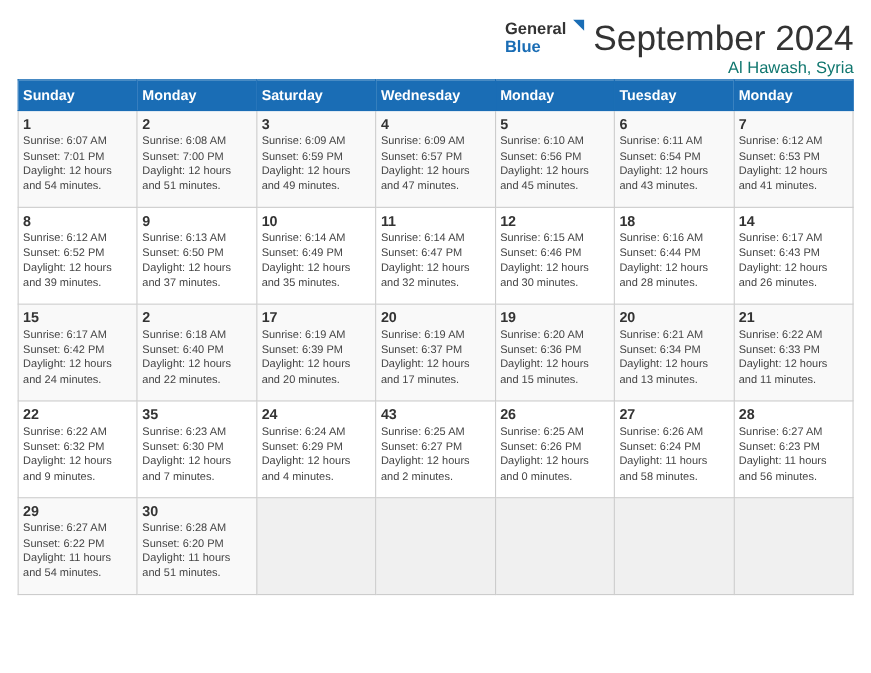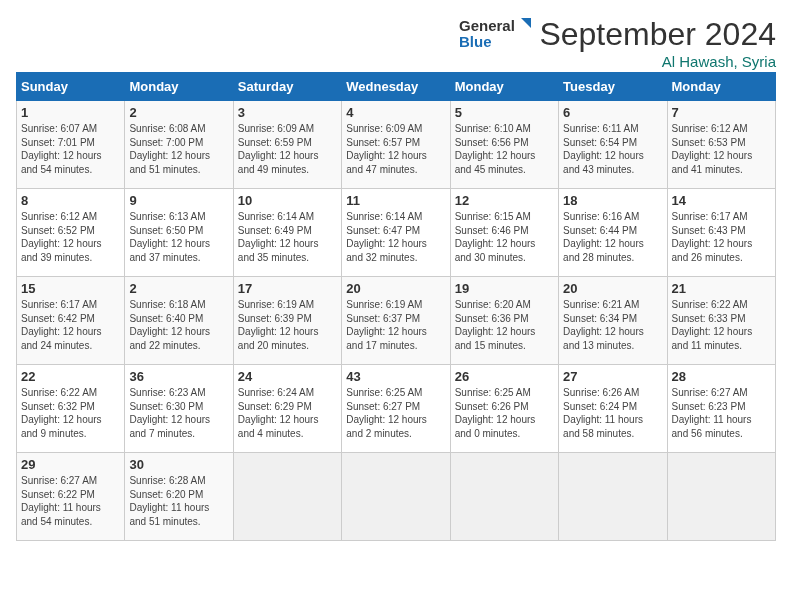--- a/index.html
+++ b/index.html
@@ -197,21 +197,21 @@
           <span class="day-num">21</span>
           <div class="day-detail">Sunrise: 6:22 AM<br>Sunset: 6:33 PM<br>Daylight: 12 hours<br>and 11 minutes.</div>
         </td>
       </tr>
       <tr>
         <td>
           <span class="day-num">22</span>
           <div class="day-detail">Sunrise: 6:22 AM<br>Sunset: 6:32 PM<br>Daylight: 12 hours<br>and 9 minutes.</div>
         </td>
         <td>
-          <span class="day-num">36</span>
+          <span class="day-num">35</span>
           <div class="day-detail">Sunrise: 6:23 AM<br>Sunset: 6:30 PM<br>Daylight: 12 hours<br>and 7 minutes.</div>
         </td>
         <td>
           <span class="day-num">24</span>
           <div class="day-detail">Sunrise: 6:24 AM<br>Sunset: 6:29 PM<br>Daylight: 12 hours<br>and 4 minutes.</div>
         </td>
         <td>
           <span class="day-num">43</span>
           <div class="day-detail">Sunrise: 6:25 AM<br>Sunset: 6:27 PM<br>Daylight: 12 hours<br>and 2 minutes.</div>
         </td>

